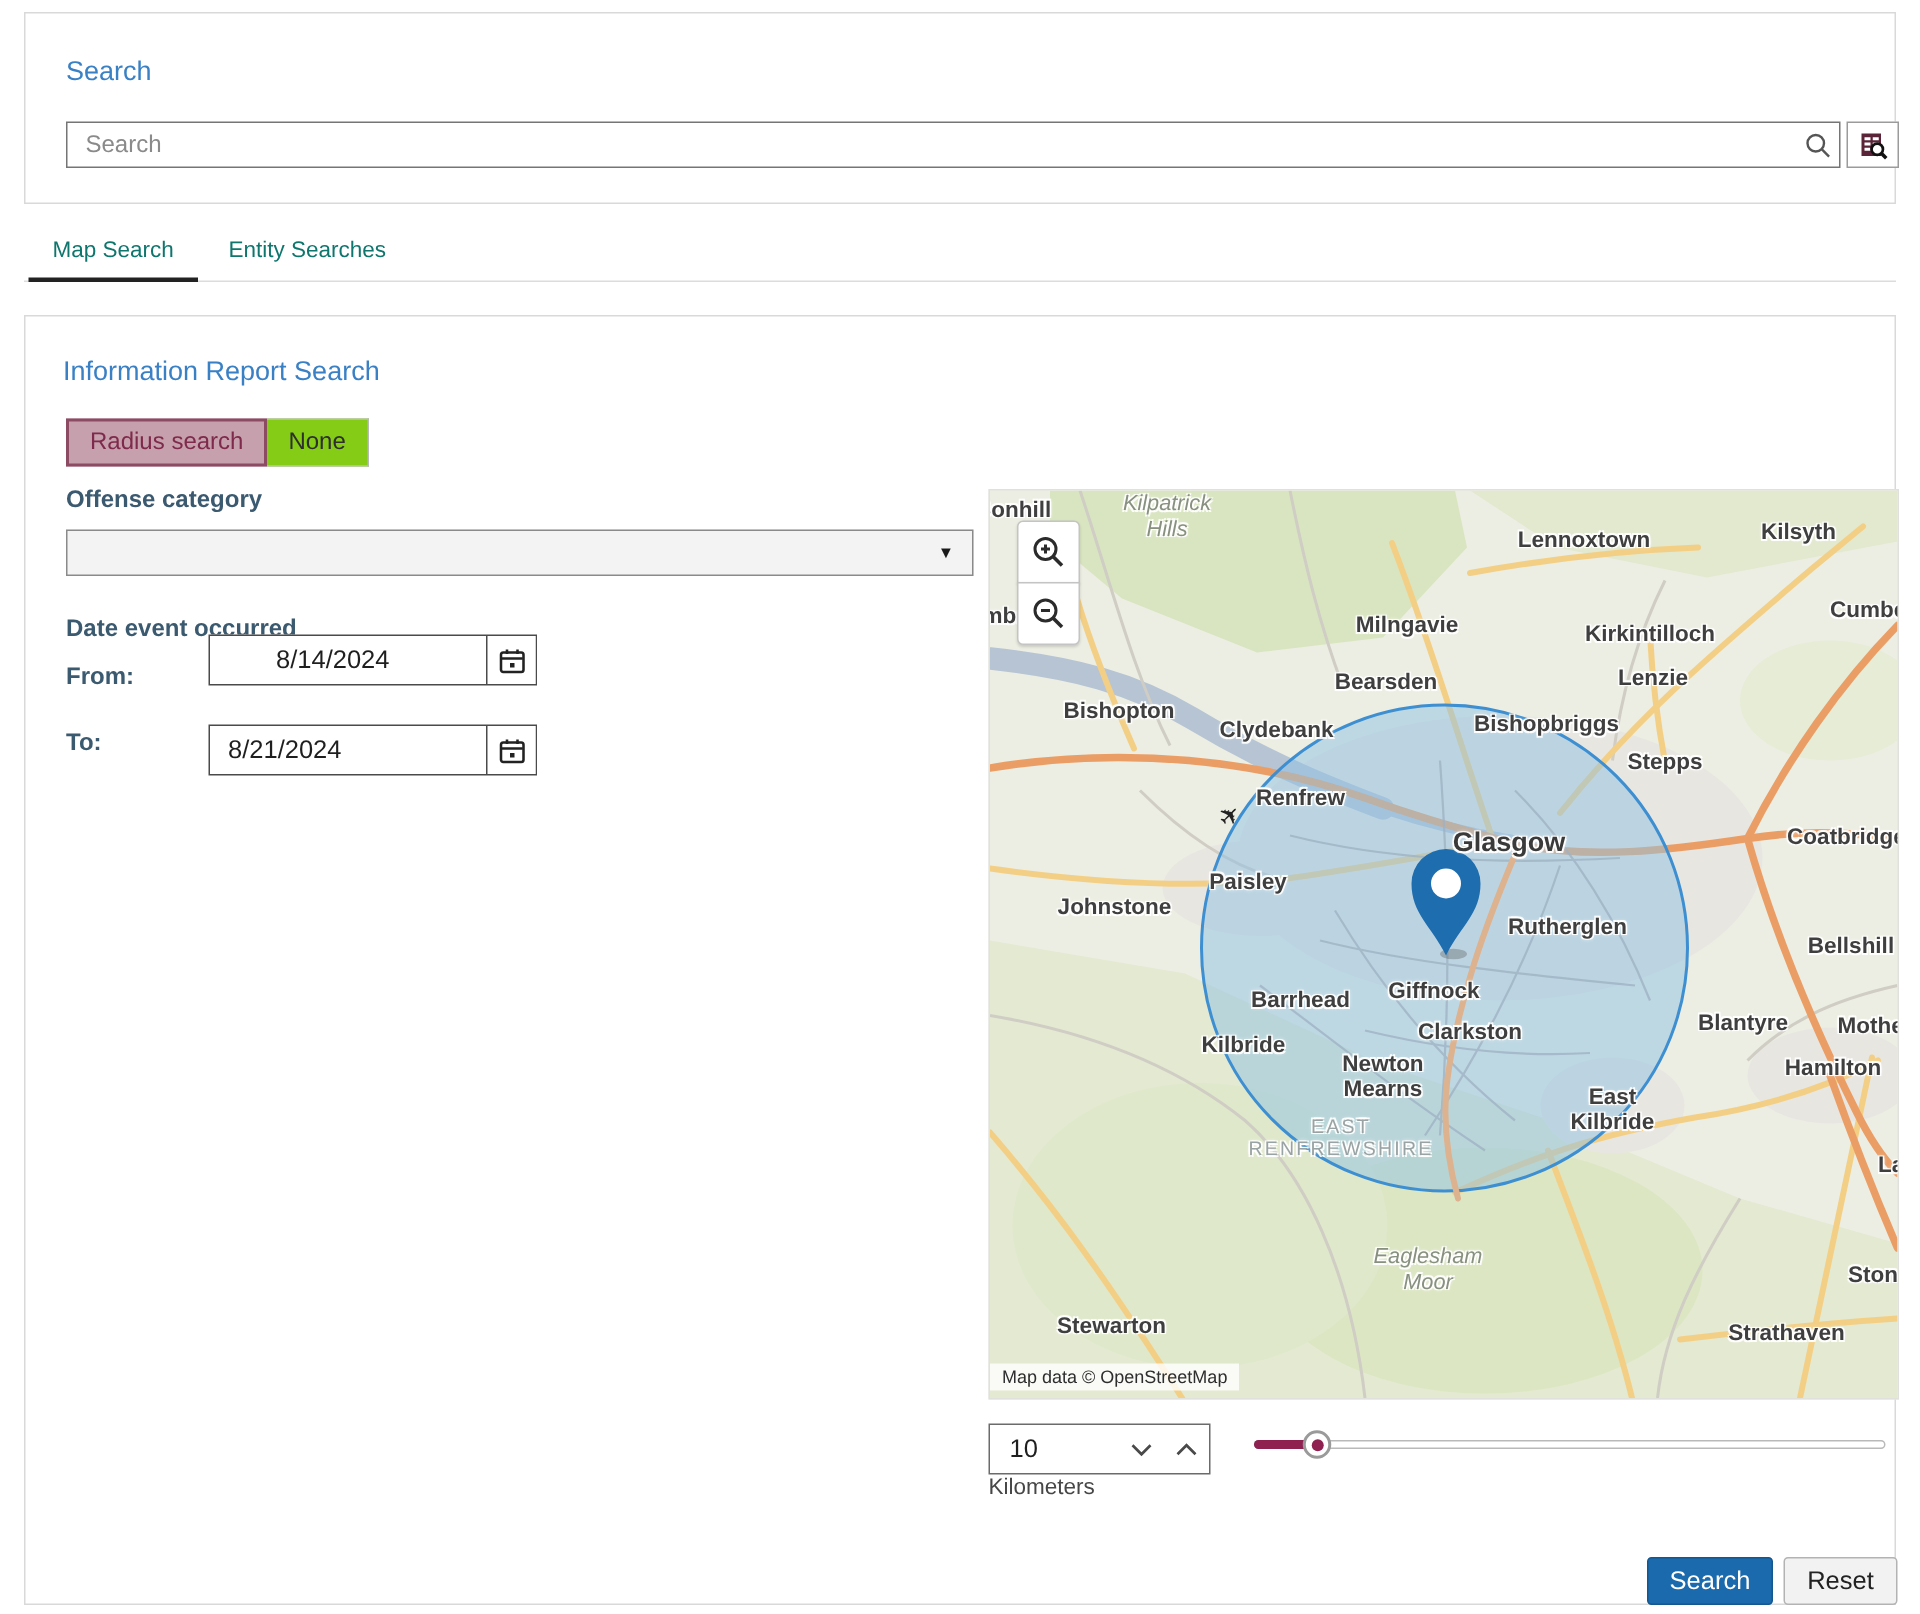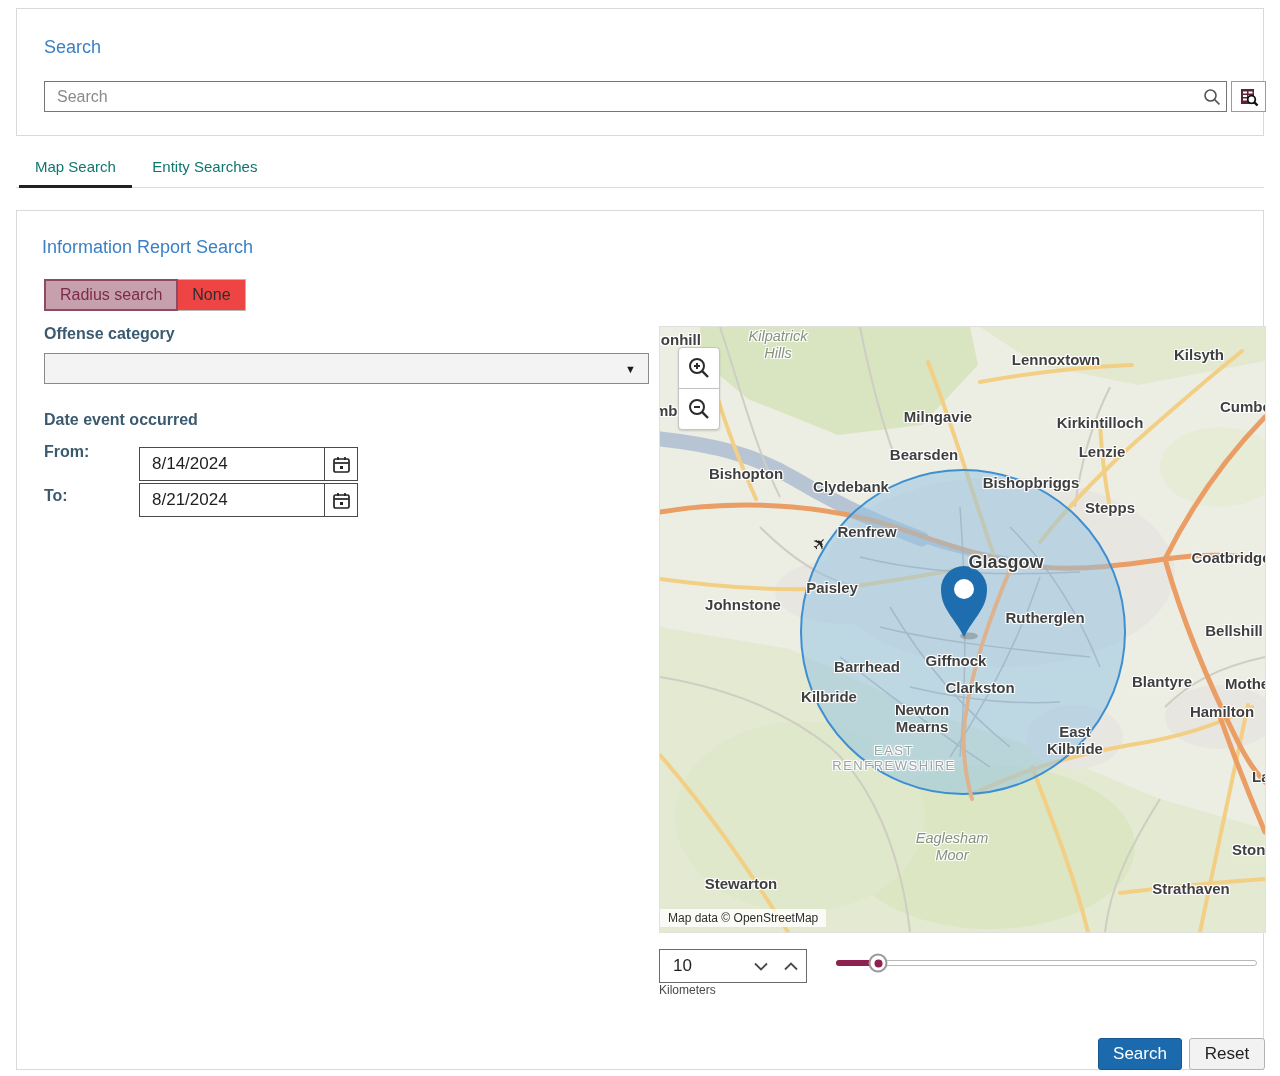--- a/index.html
+++ b/index.html
@@ -25,21 +25,21 @@
   
   #tabstrip{position:absolute;left:16px;top:152px;width:1248px;height:36px;
       border-bottom:1px solid #dcdcdc;box-sizing:border-box;padding-left:3px;}
   .tab{display:inline-block;padding:6px 16px 10px 16px;font-size:15px;color:#0f766e;cursor:pointer;}
   .tab.active{border-bottom:3px solid #222;}
 
   
   #segmented{position:absolute;left:27px;top:68px;height:32px;display:flex;}
   #seg-radius{box-sizing:border-box;height:32px;padding:0 14px;background:#c7a0ad;
       border:2px solid #8c4a63;color:#7e2a4a;font-size:16px;display:flex;align-items:center;cursor:pointer;}
-  #seg-none{box-sizing:border-box;height:32px;padding:0 14px;background:#ef4444;
+  #seg-none{box-sizing:border-box;height:32px;padding:0 14px;background:#84cc16;
       border:1px solid #b9b9b9;border-left:none;color:#2e2e2e;font-size:16px;display:flex;align-items:center;cursor:pointer;}
 
   .field-label{position:absolute;color:#3b5a70;font-size:16px;font-weight:bold;}
 
   #offense-select{position:absolute;left:27px;top:142px;width:605px;height:31px;
       box-sizing:border-box;background:#f3f3f3;border:1px solid #8a8a8a;cursor:pointer;}
   #offense-select .arrow{position:absolute;right:12px;top:9px;font-size:11px;color:#1a1a1a;}
 
   .date-group{position:absolute;left:122px;width:219px;height:34px;box-sizing:border-box;
       border:1px solid #4a4a4a;background:#fff;display:flex;}
@@ -70,21 +70,21 @@
   #zoom-out{top:61px;border-radius:0 0 4px 4px;}
   #map-attribution{position:absolute;left:0;top:582px;z-index:3;background:rgba(255,255,255,.8);
       font-size:12px;color:#2e2e2e;padding:2px 8px;}
 
   
   #stepper{position:absolute;left:642px;top:738px;width:148px;height:34px;box-sizing:border-box;
       border:1px solid #6b6b6b;background:#fff;display:flex;align-items:center;}
   #stepper .val{font-size:17px;color:#1f1f1f;padding-left:13px;flex:1;}
   .chev-btn{background:none;border:none;cursor:pointer;width:30px;height:100%;
       display:flex;align-items:center;justify-content:center;padding:0;}
-  #km-label{position:absolute;left:642px;top:772px;font-size:12px;color:#474747;}
+  #km-label{position:absolute;left:642px;top:772px;font-size:15px;color:#474747;}
 
   #slider{position:absolute;left:819px;top:742px;width:421px;height:20px;cursor:pointer;}
   #slider .track{position:absolute;left:0;top:7px;width:421px;height:6px;background:#fff;
       border:1px solid #b9b9b9;border-radius:3px;box-sizing:border-box;}
   #slider .fill{position:absolute;left:0;top:7px;height:6px;background:#8e2150;border-radius:3px 0 0 3px;}
   #slider .thumb{position:absolute;top:10px;width:19px;height:19px;border-radius:50%;
       background:#fff;border:2px solid #9a9a9a;box-sizing:border-box;transform:translate(-50%,-50%);cursor:grab;}
   #slider .thumb::after{content:"";position:absolute;left:50%;top:50%;width:8px;height:8px;
       border-radius:50%;background:#8e2150;transform:translate(-50%,-50%);}
 
@@ -137,21 +137,21 @@
 
     <div class="field-label" style="left:27px;top:114px;">Offense category</div>
     <div id="offense-select">
       <span></span>
       <span class="arrow">▼</span>
     </div>
 
     <div class="field-label" style="left:27px;top:200px;">Date event occurred</div>
 
     <div class="field-label" style="left:27px;top:232px;">From:</div>
-    <div class="date-group" style="top:236px;">
+    <div class="date-group" style="top:212px;padding-left:32px;">
       <input type="text" value="8/14/2024" style="">
       <button class="cal-btn">
         <svg width="19" height="19" viewBox="0 0 19 19">
           <rect x="2" y="4" width="15" height="13" rx="1.5" fill="none" stroke="#222" stroke-width="1.7"></rect>
           <line x1="2.5" y1="8" x2="16.5" y2="8" stroke="#222" stroke-width="1.7"></line>
           <line x1="6" y1="2" x2="6" y2="5" stroke="#222" stroke-width="1.7"></line>
           <line x1="13" y1="2" x2="13" y2="5" stroke="#222" stroke-width="1.7"></line>
           <rect x="8" y="11" width="3" height="3" fill="#222"></rect>
         </svg>
       </button>

